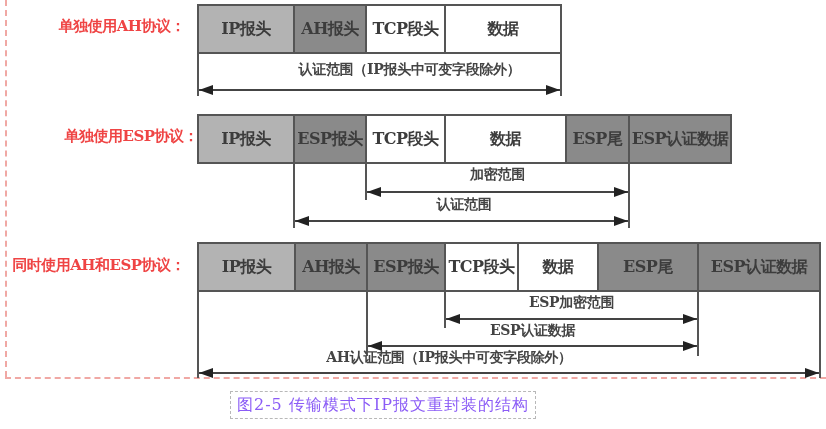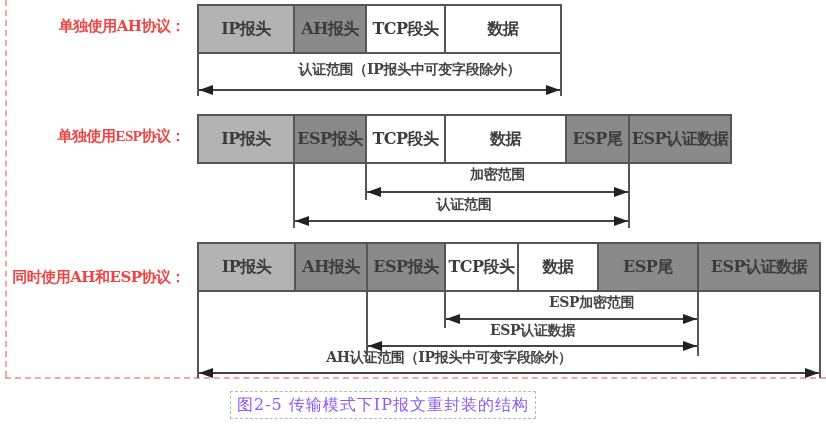--- a/index.html
+++ b/index.html
@@ -46,21 +46,21 @@
   <div class="vline" style="left:560px; top:52px; height:44px;"></div>
 
   <div class="range-label" style="left:199px; top:61px; width:421px;">认证范围（IP报头中可变字段除外）</div>
   <div class="arrow" style="left:199px; top:89px; width:361px;">
     <span class="head-l"></span>
     <span class="head-r"></span>
   </div>
 </div>
 
 <div>
-  <div class="row-label" style="left:20px; top:127px; width:165px;font-family:Liberation Serif, serif;">单独使用ESP协议：</div>
+  <div class="row-label" style="left:33px; top:127px; width:165px;">单独使用ESP协议：</div>
 
   <div class="seg" style="left:197px; top:114px; width:98px; height:50px; background:#b3b3b3;">IP报头</div>
   <div class="seg" style="left:293px; top:114px; width:74px; height:50px; background:#8a8a8a;">ESP报头</div>
   <div class="seg" style="left:365px; top:114px; width:81px; height:50px; background:#ffffff;">TCP段头</div>
   <div class="seg" style="left:444px; top:114px; width:123px; height:50px; background:#ffffff;">数据</div>
   <div class="seg" style="left:565px; top:114px; width:65px; height:50px; background:#8a8a8a;">ESP尾</div>
   <div class="seg" style="left:628px; top:114px; width:104px; height:50px; background:#8a8a8a;">ESP认证数据</div>
 
   <div class="vline" style="left:293px; top:162px; height:66px;"></div>
   <div class="vline" style="left:365px; top:162px; height:38px;"></div>
@@ -73,37 +73,37 @@
   </div>
 
   <div class="range-label" style="left:295px; top:196px; width:338px;">认证范围</div>
   <div class="arrow" style="left:295px; top:220px; width:333px;">
     <span class="head-l"></span>
     <span class="head-r"></span>
   </div>
 </div>
 
 <div>
-  <div class="row-label" style="left:6px; top:268px; width:179px;">同时使用AH和ESP协议：</div>
+  <div class="row-label" style="left:6px; top:256px; width:179px;">同时使用AH和ESP协议：</div>
 
   <div class="seg" style="left:197px; top:242px; width:99px; height:50px; background:#b3b3b3;">IP报头</div>
   <div class="seg" style="left:294px; top:242px; width:74px; height:50px; background:#8a8a8a;">AH报头</div>
   <div class="seg" style="left:366px; top:242px; width:80px; height:50px; background:#8a8a8a;">ESP报头</div>
   <div class="seg" style="left:444px; top:242px; width:75px; height:50px; background:#ffffff;">TCP段头</div>
   <div class="seg" style="left:517px; top:242px; width:82px; height:50px; background:#ffffff;">数据</div>
   <div class="seg" style="left:597px; top:242px; width:102px; height:50px; background:#8a8a8a;">ESP尾</div>
   <div class="seg" style="left:697px; top:242px; width:124px; height:50px; background:#8a8a8a;">ESP认证数据</div>
 
   <div class="vline" style="left:197px; top:290px; height:88px;"></div>
   <div class="vline" style="left:366px; top:290px; height:66px;"></div>
   <div class="vline" style="left:444px; top:290px; height:38px;"></div>
   <div class="vline" style="left:697px; top:290px; height:66px;"></div>
   <div class="vline" style="left:819px; top:290px; height:88px;"></div>
 
-  <div class="range-label" style="left:446px; top:294px; width:251px;padding-left:20px;">ESP加密范围</div>
+  <div class="range-label" style="left:446px; top:294px; width:251px;">ESP加密范围</div>
   <div class="arrow" style="left:446px; top:318px; width:251px;">
     <span class="head-l"></span>
     <span class="head-r"></span>
   </div>
 
   <div class="range-label" style="left:368px; top:322px; width:329px;">ESP认证数据</div>
   <div class="arrow" style="left:368px; top:345px; width:329px;">
     <span class="head-l"></span>
     <span class="head-r"></span>
   </div>

